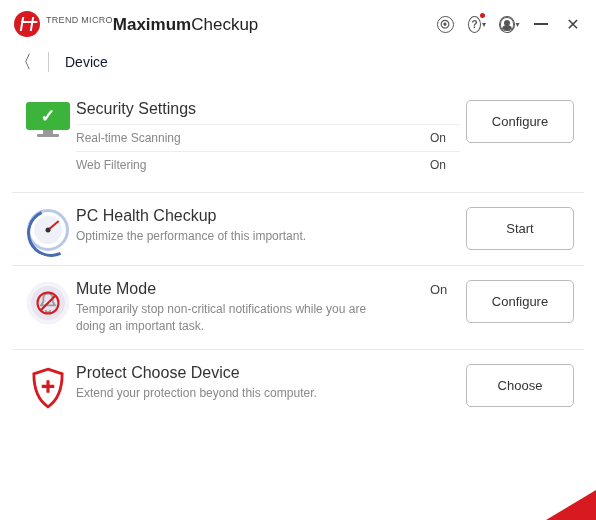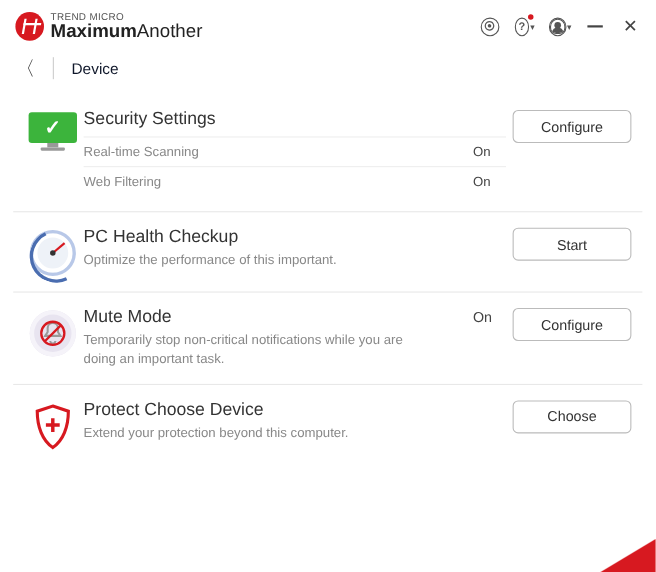--- a/index.html
+++ b/index.html
@@ -29,21 +29,21 @@
     border-left: 2px solid #fff;
     border-right: 2px solid #fff;
     transform: skewX(-10deg);
     position: relative;
   }
   .logo-inner::after {
     content: "";
     position: absolute; top: 4px; left: -2px;
     width: 16px; height: 2px; background: #fff;
   }
-  .brand-text { display: flex; flex-direction: column; line-height: 1; }
+  .brand-text { display: flex; flex-direction: row; line-height: 1; }
   .brand-top { font-size: 9px; color: #555; letter-spacing: 0.3px; }
   .brand-main { font-size: 17px; color: #222; }
   .brand-main .bold { font-weight: 700; }
   .brand-main .thin { font-weight: 300; }
   .title-spacer { flex: 1; }
   .title-icons { display: flex; align-items: center; gap: 14px; }
   .tico { width: 18px; height: 18px; display: flex; align-items: center; justify-content: center; color: #555; position: relative; cursor: pointer;}
   .circ { width: 17px; height: 17px; border: 1.4px solid #555; border-radius: 50%; display:flex; align-items:center; justify-content:center; font-size:10px; font-weight:600;}
   .dot-red { position:absolute; top:-2px; right:1px; width:5px; height:5px; background:#d71920; border-radius:50%;}
   .caret { font-size: 8px; margin-left:1px; color:#555;}
@@ -68,21 +68,21 @@
   .stitle-row { display:flex; align-items:baseline; }
   .stitle { font-size: 16px; color: #333; font-weight: 400; flex:1; }
   .status { font-size: 13px; color:#444; width: 30px; text-align:left; }
   .sdesc { font-size: 12px; color: #888; margin-top:3px; line-height:1.4; max-width: 320px;}
   .rows { margin-top: 6px; }
   .row { display:flex; border-top:1px solid #eee; padding: 6px 0; font-size:12px; color:#888;}
   .row .lab { flex:1; }
   .row .val { width:30px; color:#444;}
   .sbtn { width: 110px; display:flex; align-items:flex-start; padding-top:0px; }
   button.act {
-    width: 108px; height: 30px;
+    width: 108px; height: 43px;
     background: #fff; border: 1px solid #bbb; border-radius: 5px;
     font-size: 13px; color:#333; cursor:pointer;
   }
   
   .monitor { width:44px; height:36px; position:relative; }
   .monitor .screen { width:44px; height:28px; background:#3cb43c; border-radius:3px; display:flex; align-items:center; justify-content:center;}
   .monitor .check { color:#fff; font-size:18px; font-weight:bold;}
   .monitor .stand { width:10px; height:4px; background:#999; margin:0 auto;}
   .monitor .base { width:22px; height:3px; background:#999; margin:0 auto; border-radius:1px;}
   .gauge { width:42px; height:42px; border-radius:50%; border:3px solid #b8c8e8; background:#eef2f8; position:relative; box-shadow: inset 0 0 0 4px #fff;}
@@ -101,21 +101,21 @@
 </style>
 </head>
 <body>
 
 <div class="titlebar">
   <div class="logo-circle">
     <div class="logo-inner"></div>
   </div>
   <div class="brand-text">
     <span class="brand-top">TREND MICRO</span>
-    <span class="brand-main"><span class="bold">Maximum</span><span class="thin">Another</span></span>
+    <span class="brand-main"><span class="bold">Maximum</span><span class="thin">Checkup</span></span>
   </div>
   <div class="title-spacer"></div>
   <div class="title-icons">
     <div class="tico">
         <div class="circ">⦿</div>
       </div>
     <div class="tico">
         <div class="circ">?</div>
         <span class="dot-red"></span>
         <span class="caret">▾</span>

